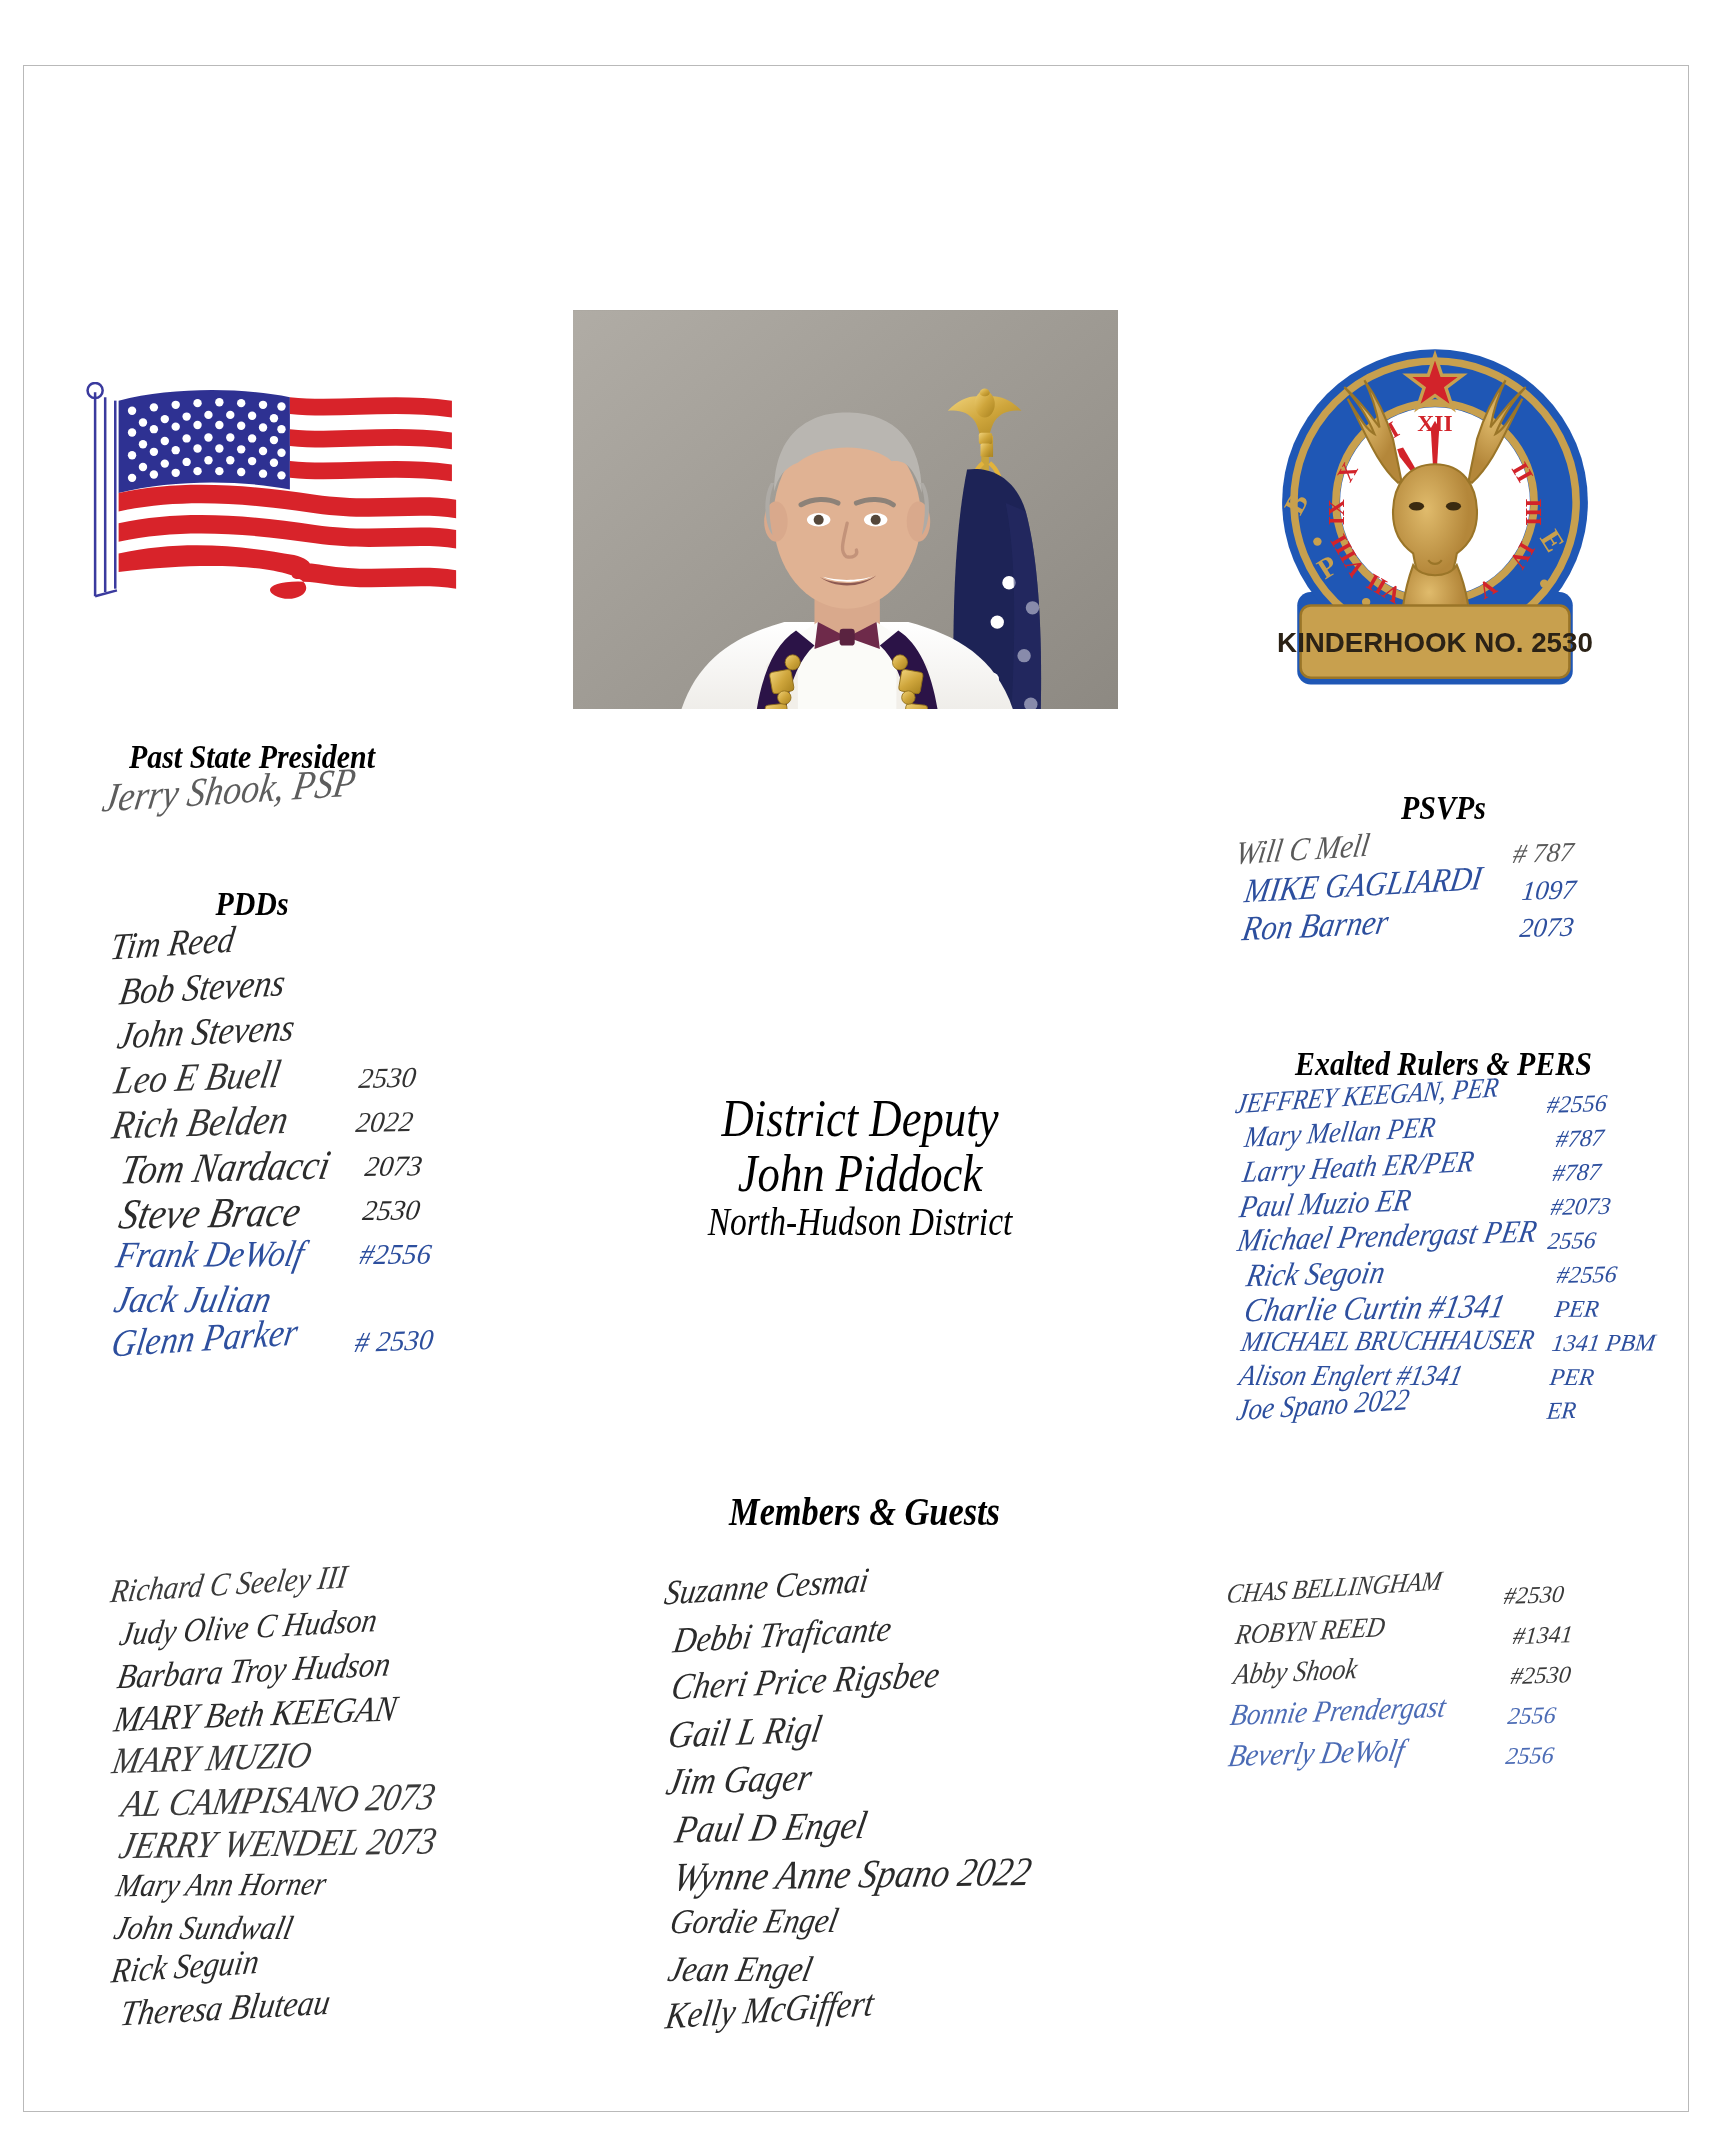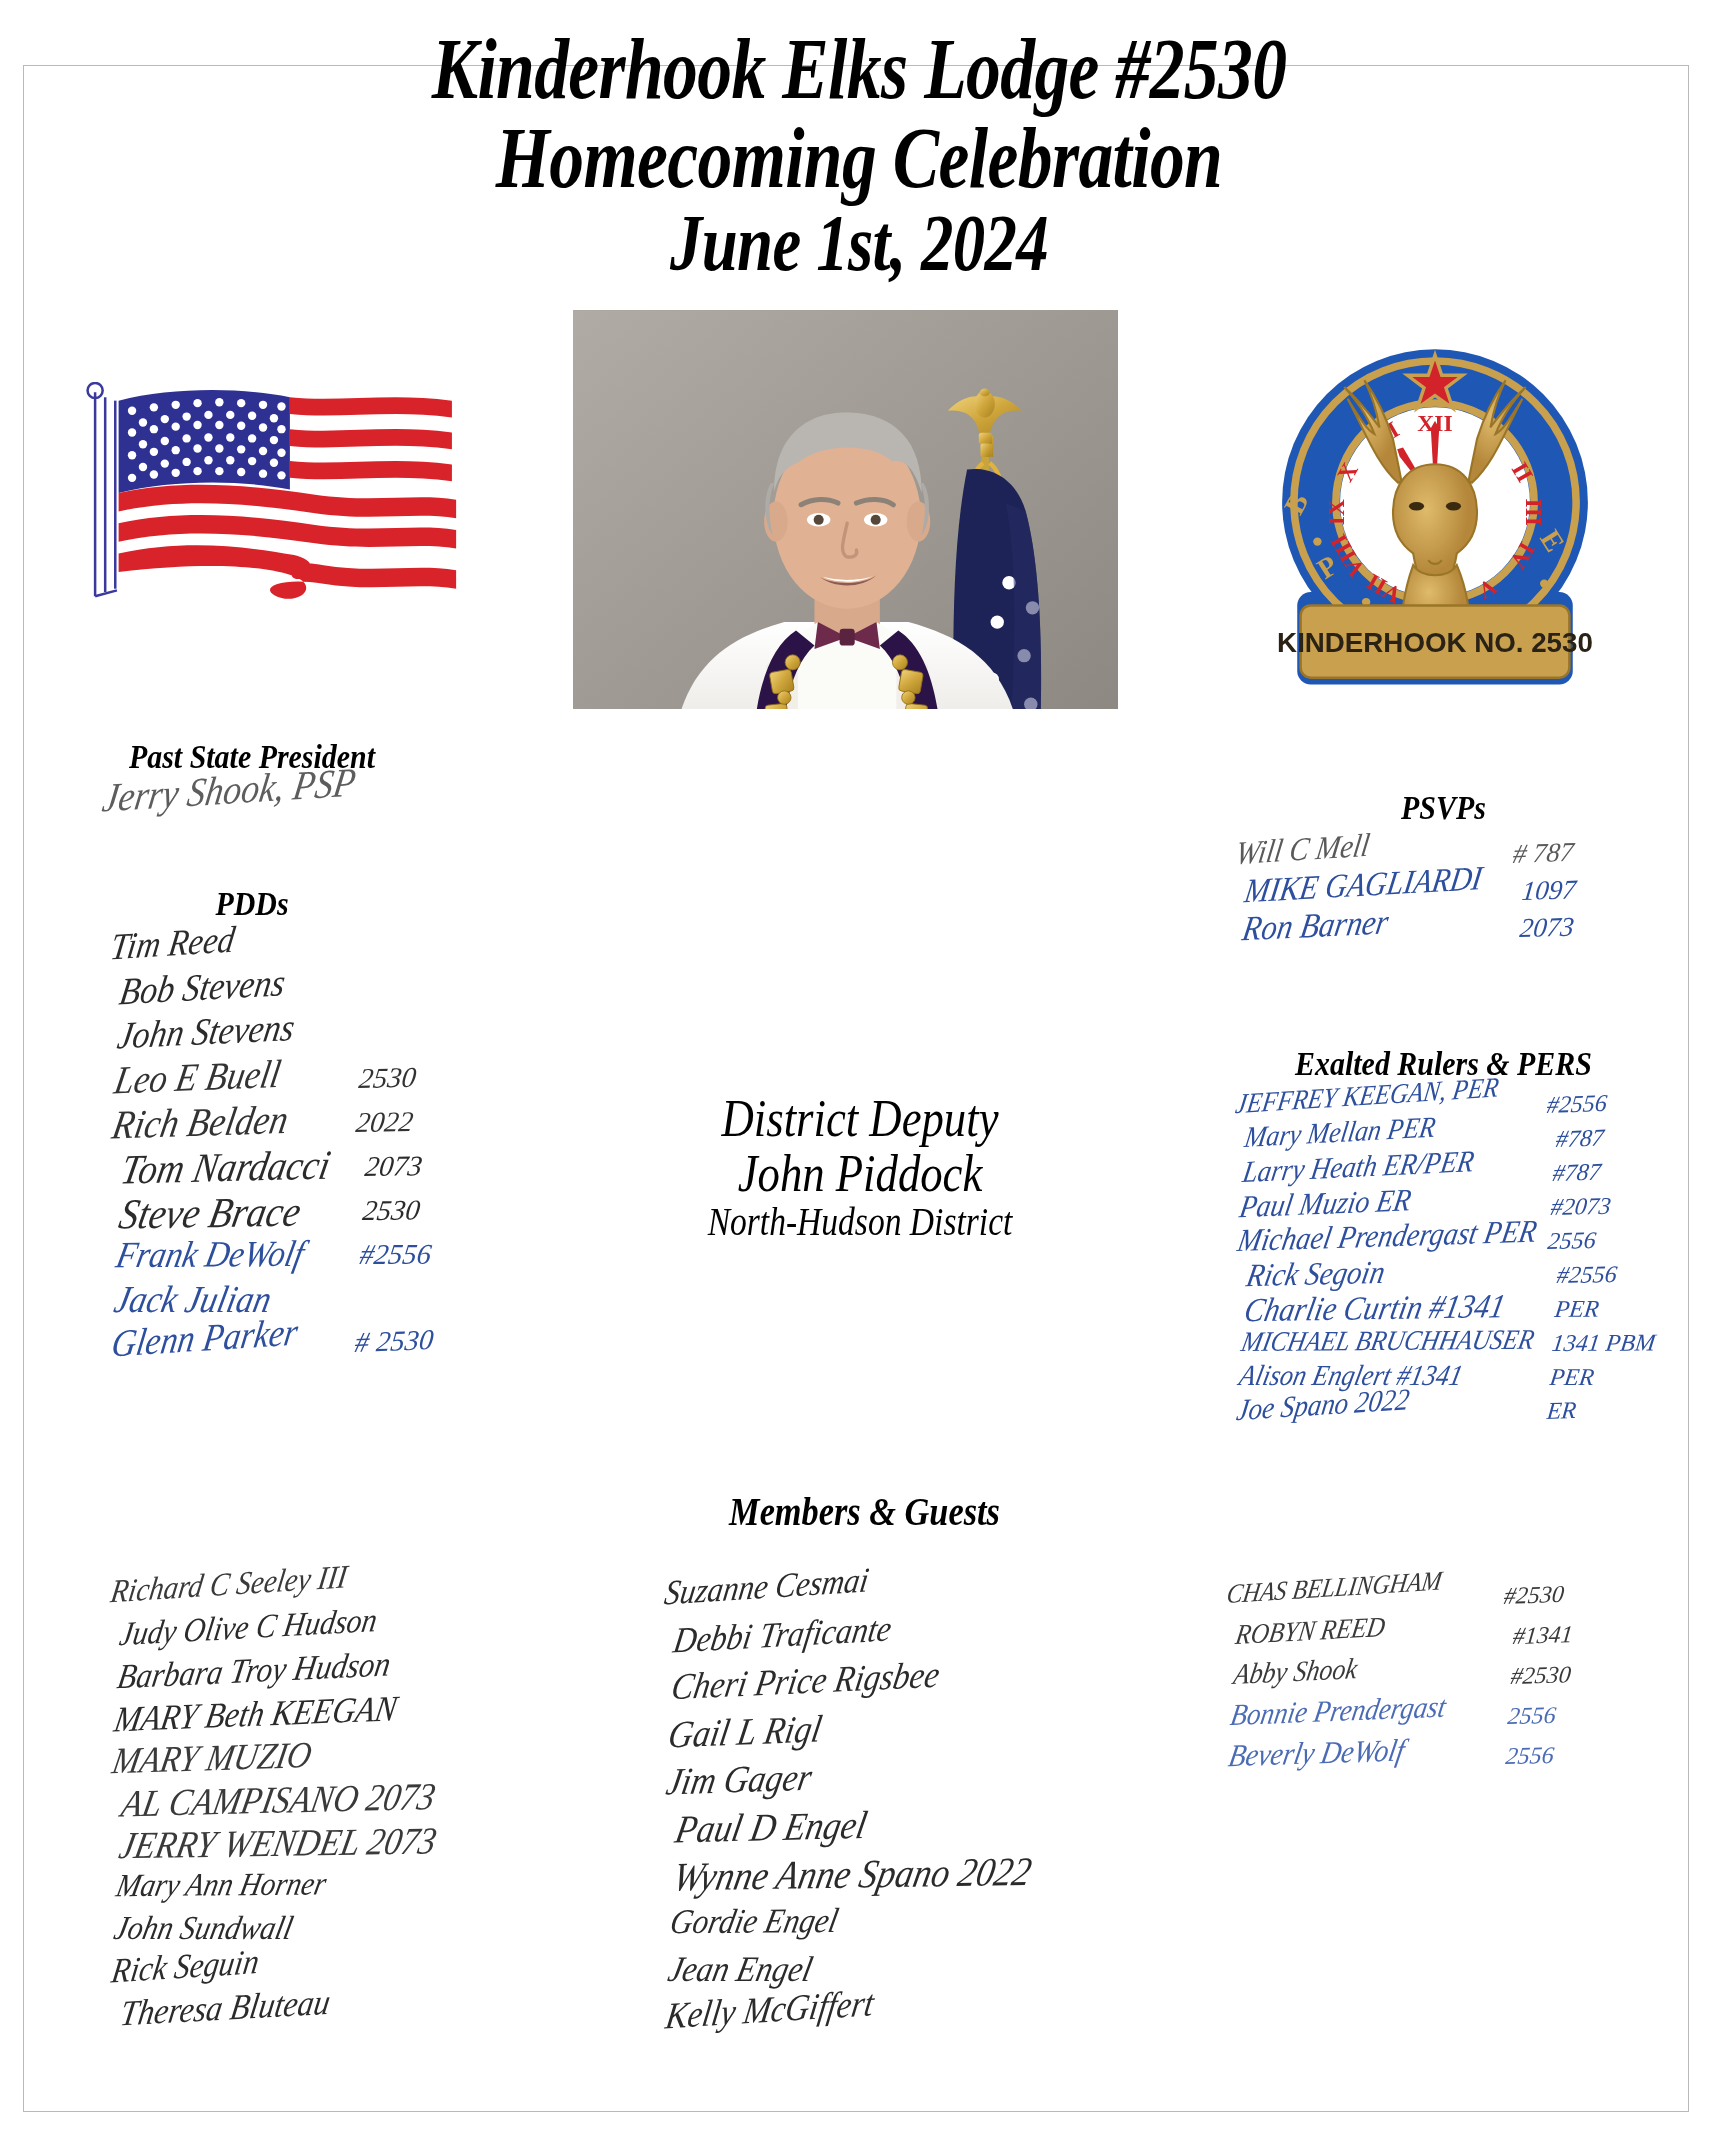--- a/index.html
+++ b/index.html
@@ -44,25 +44,20 @@
   
   .emblem{position:absolute;left:1267px;top:340px;width:336px;height:357px;}
 </style>
 </head>
 <body>
 
 <div id="page">
 
   <div id="page-border"></div>
 
-  <div class="title-block">
-    <div class="title-line t1">Kinderhook Elks Lodge #2530</div>
-    <div class="title-line t2">Homecoming Celebration</div>
-    <div class="title-line t3">June 1st, 2024</div>
-  </div>
 
   <div class="flag-wrap">
     <svg viewBox="0 0 455 270" width="382" height="227">
 
       <g fill="none" stroke="#3a3a9e" stroke-width="3">
         <path d="M18 12 L18 255"></path>
         <path d="M30 18 L30 250"></path>
         <path d="M42 22 L42 246"></path>
         <path d="M18 255 L44 248"></path>
       </g>

